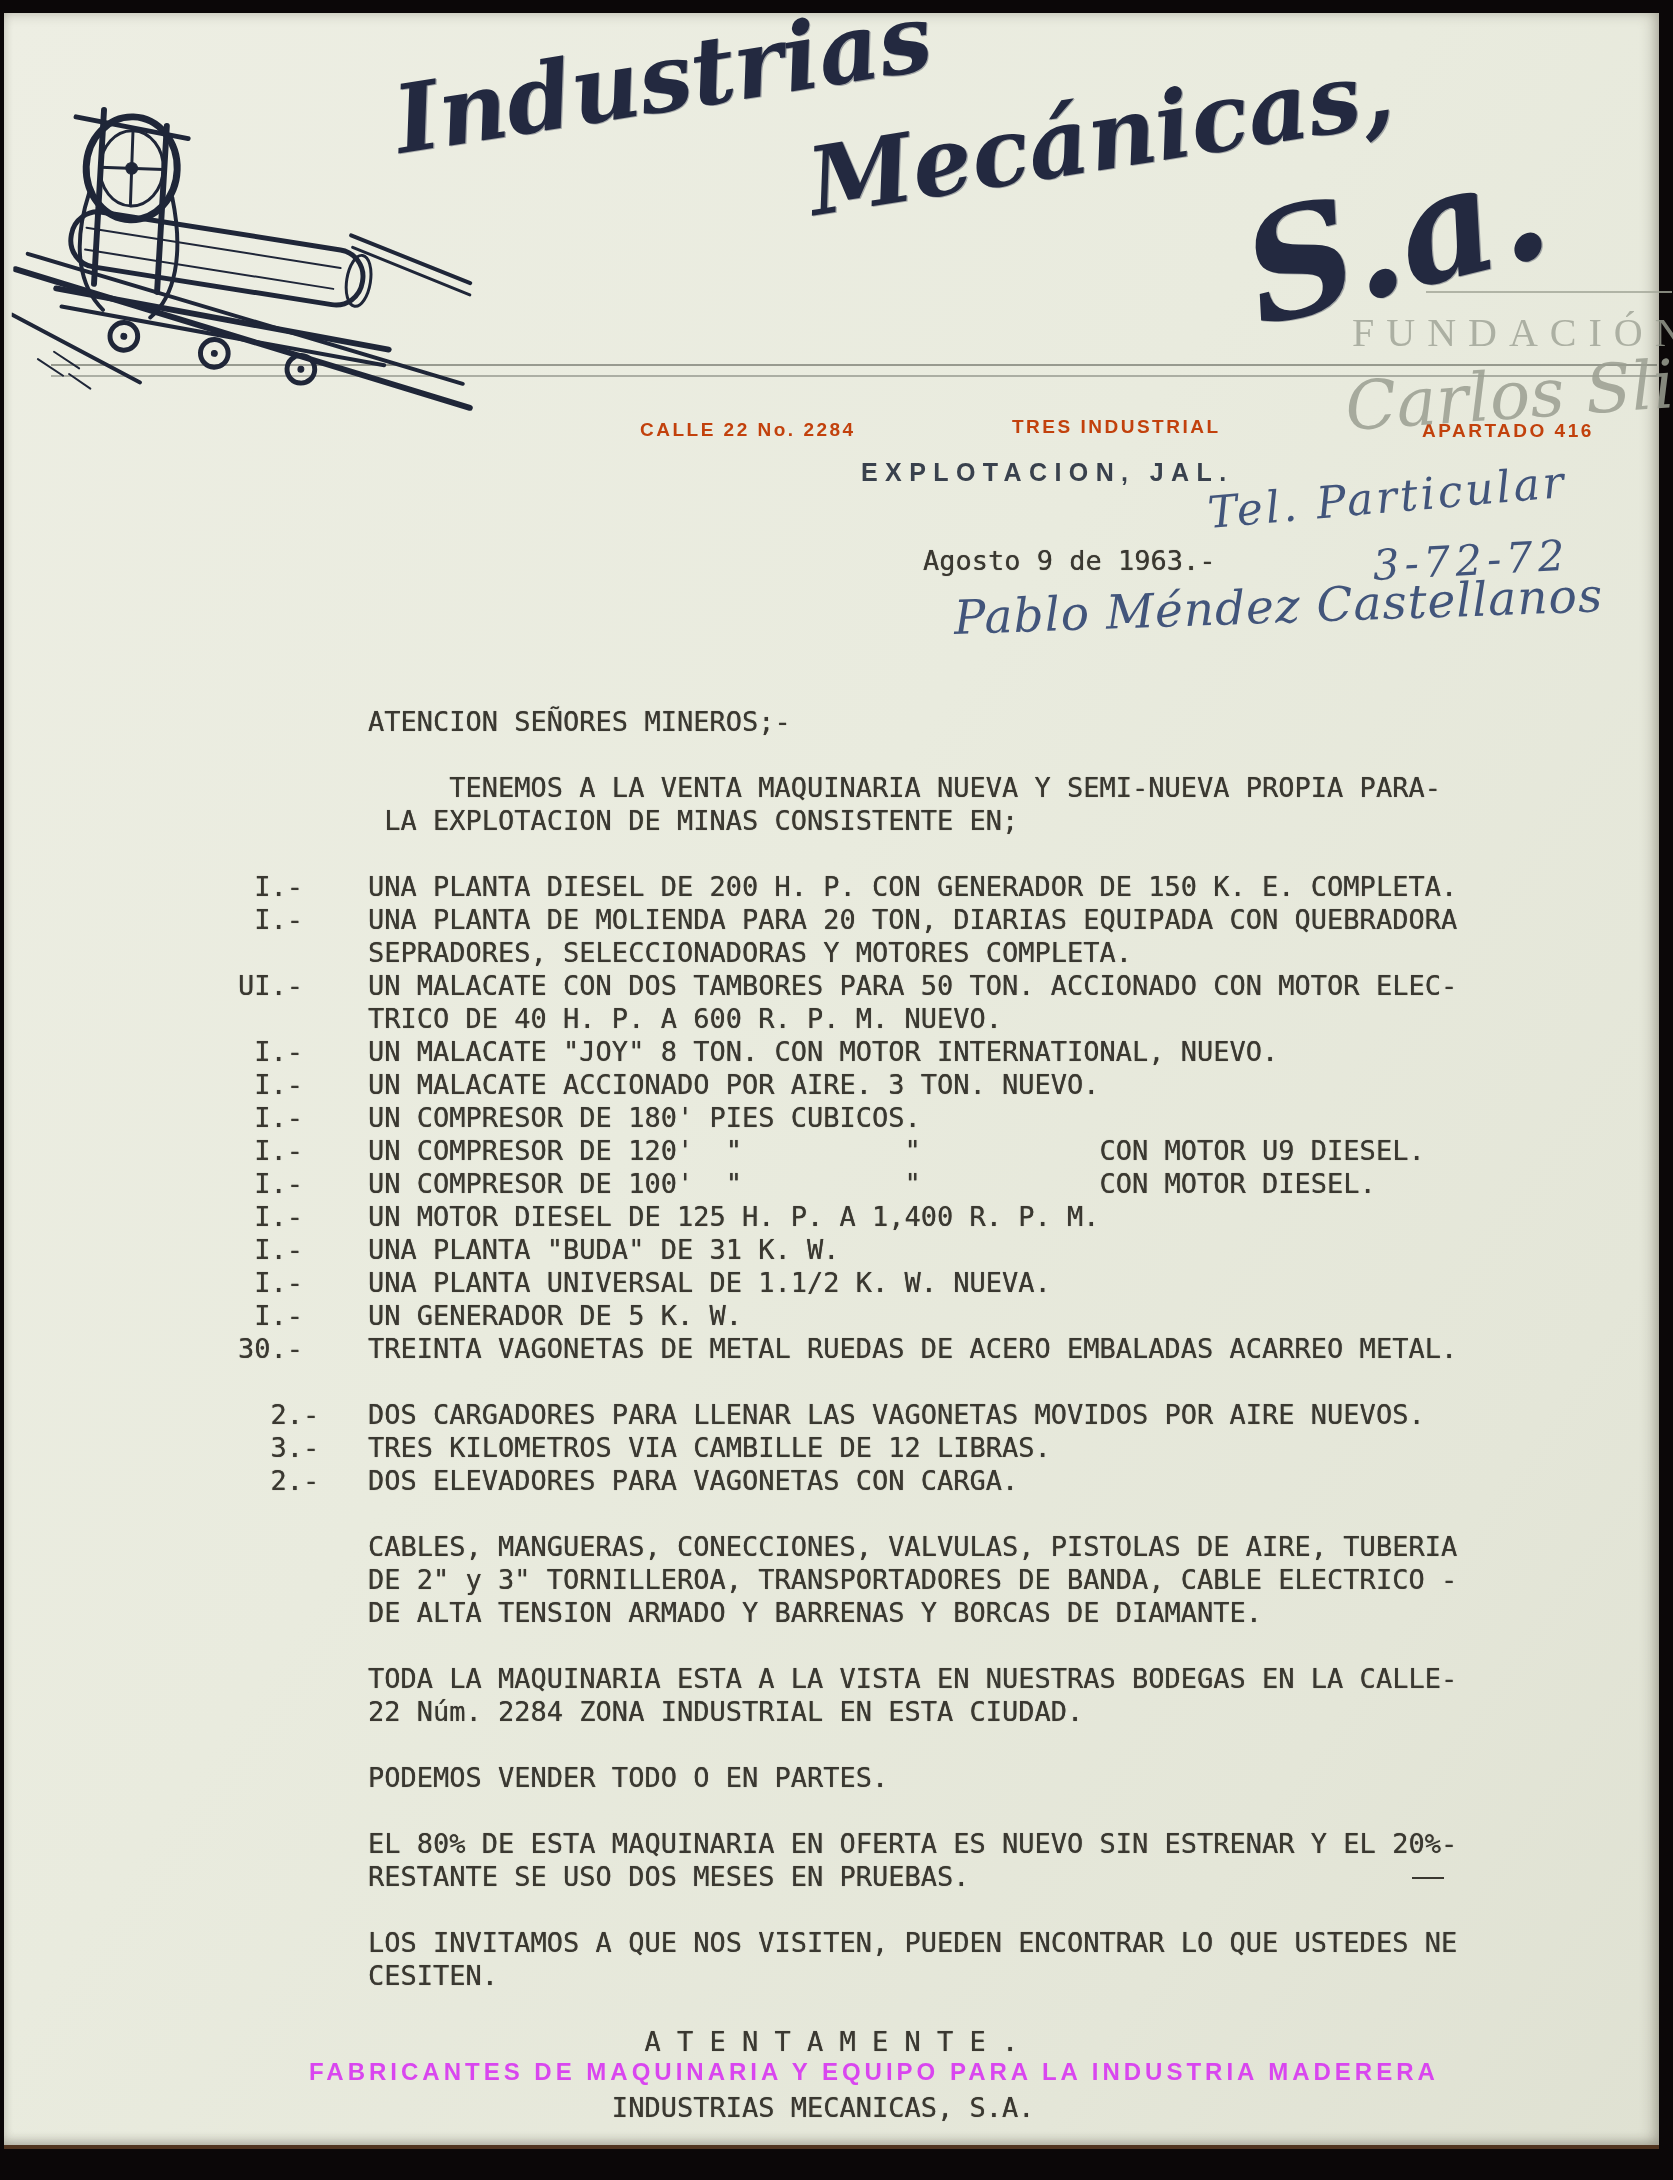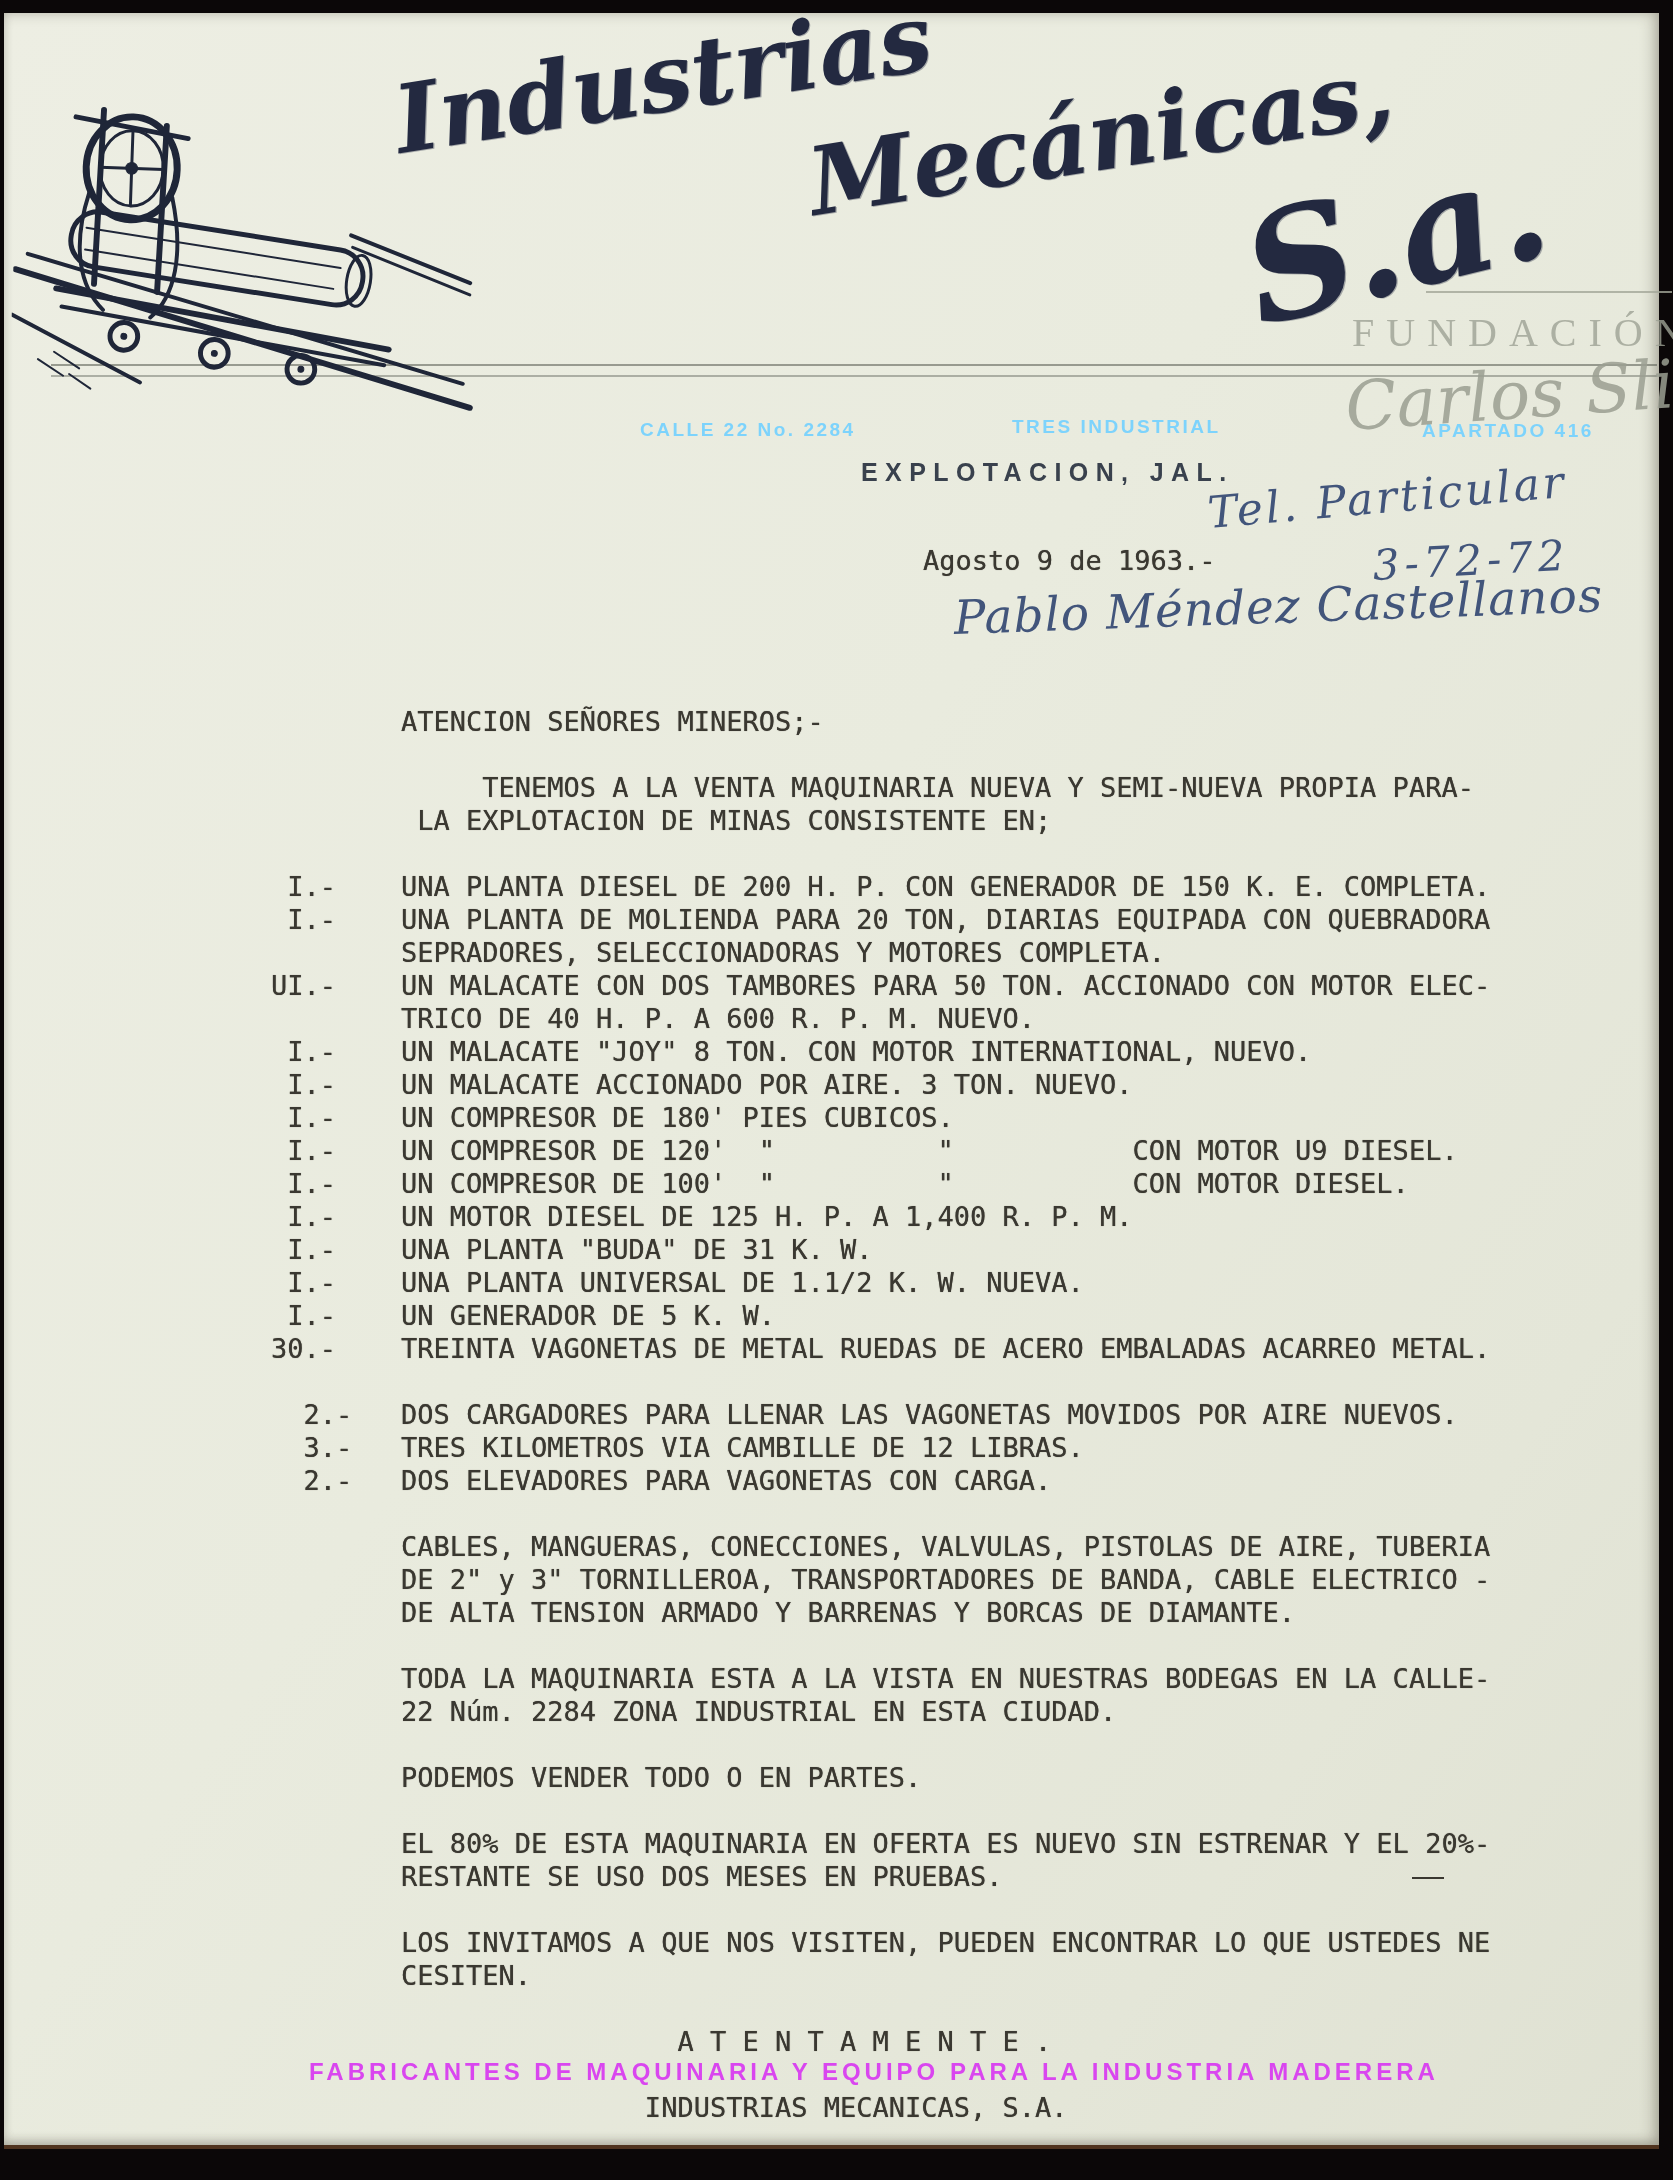--- a/index.html
+++ b/index.html
@@ -21,39 +21,39 @@
     position:absolute;z-index:3;color:#232940;
     font-family:"DejaVu Serif", serif;font-style:italic;font-weight:bold;
     transform-origin:left bottom;white-space:nowrap;
     text-shadow:1px 1px 0 rgba(35,41,64,.35);
   }
   .script-w1{left:404px;top:65px;font-size:94px;transform:rotate(-9deg);}
   .script-w2{left:818px;top:127px;font-size:94px;transform:rotate(-9deg);}
   .script-w3{left:1269px;top:184px;font-size:150px;transform:rotate(-14deg);}
   
   .addr{
-    position:absolute;z-index:2;color:#7dd3fc;font-weight:bold;
+    position:absolute;z-index:2;color:#c2410c;font-weight:bold;
     font-size:19px;letter-spacing:2.5px;white-space:nowrap;
   }
   .city{
     position:absolute;left:861px;top:458px;z-index:2;color:#39414d;font-weight:bold;
     font-size:25px;letter-spacing:7.4px;white-space:nowrap;
   }
   .tagline{
     position:absolute;left:309px;top:2058px;z-index:2;color:#d946ef;font-weight:bold;
     font-size:24px;letter-spacing:4px;white-space:nowrap;
   }
   
   .tw{
     position:absolute;z-index:2;color:#3a3831;
     font-family:"DejaVu Sans Mono", monospace;font-size:27px;line-height:33px;
     white-space:pre;text-shadow:0 0 0.7px rgba(45,42,33,.85);
   }
   .letter-body{left:238px;top:639px;}
-  .tw-line{height:33px;margin-left:33px;}
+  .tw-line{height:33px;}
   .date-line{left:875px;top:544px;margin-left:48px;}
   .ne-underline{position:absolute;left:1412px;top:1877px;width:32px;height:2px;background:#3a3831;z-index:2;}
   
   .hand{
     position:absolute;z-index:4;color:#42557b;
     font-family:"DejaVu Serif", serif;font-style:italic;white-space:nowrap;
     transform-origin:left bottom;
   }
   .hand-tel{left:1210px;top:487px;font-size:44px;letter-spacing:3px;transform:rotate(-5deg);}
   .hand-num{left:1374px;top:541px;font-size:42px;letter-spacing:5px;transform:rotate(-3deg);}

